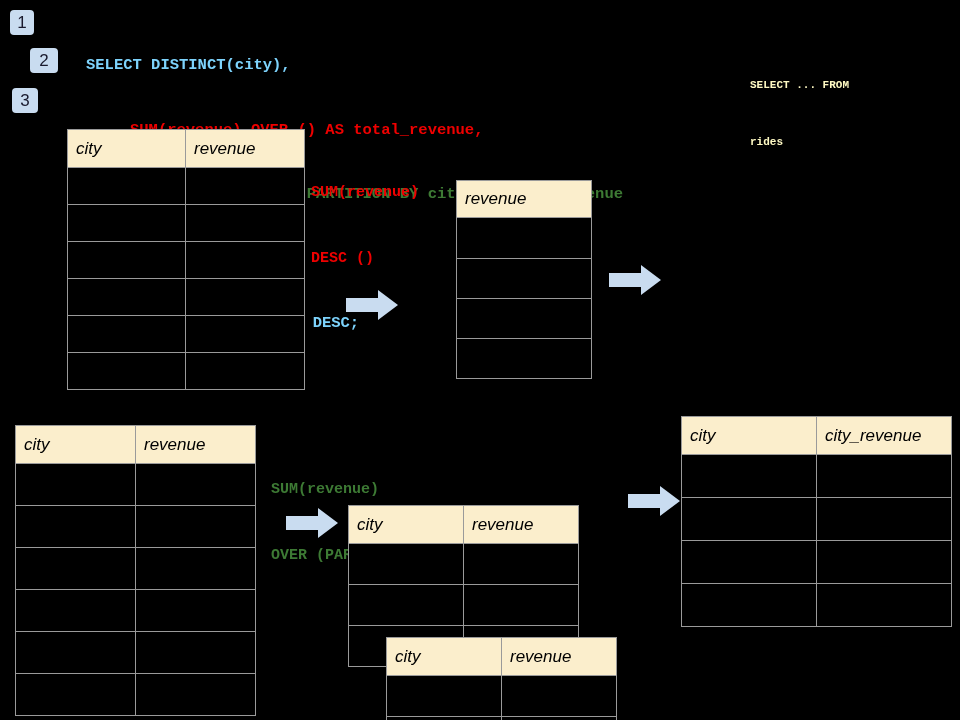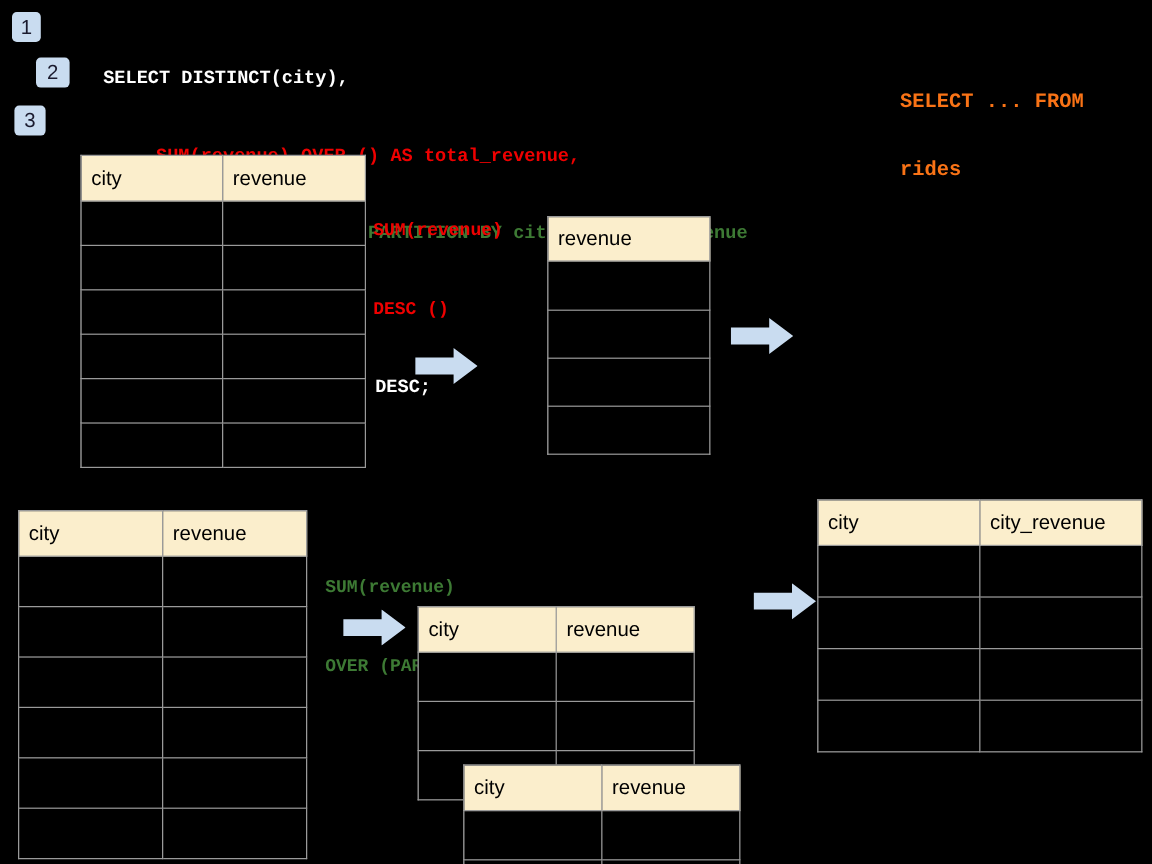--- a/index.html
+++ b/index.html
@@ -35,30 +35,30 @@
   .code {
     position: absolute;
     font-family: "Liberation Mono", monospace;
     font-size: 15.5px;
     font-weight: bold;
     white-space: pre;
     letter-spacing: 0px;
     line-height: 21.5px;
   }
   .code-line { white-space: pre; }
-  .c-purple { color: #ffffff; }
+  .c-purple { color: #7dd3fc; }
   .c-red    { color: #ef0000; }
   .c-green  { color: #3d7a34; }
 
   .side-note {
     position: absolute;
     font-family: "Liberation Mono", monospace;
-    font-size: 17px;
+    font-size: 11px;
     font-weight: bold;
-    color: #f97316;
+    color: #fef9c3;
     line-height: 19px;
     white-space: pre;
   }
 
   
   .annot {
     position: absolute;
     font-family: "Liberation Mono", monospace;
     font-size: 15px;
     font-weight: bold;
@@ -66,22 +66,23 @@
     line-height: 22px;
   }
   .annot.red   { color: #ef0000; }
   .annot.green { color: #3d7a34; }
 
   
   .tbl {
     position: absolute;
     border-collapse: collapse;
     table-layout: fixed;
-    background: #404040;
+    background: #f9a8d4;
     box-sizing: border-box;
+    font-style: italic;
   }
   .tbl td {
     border: 1px solid #9a9a9a;
     padding: 0;
     box-sizing: border-box;
     background: #000000;
   }
   .tbl td.hd {
     background: #fbeecc;
     color: #000000;

